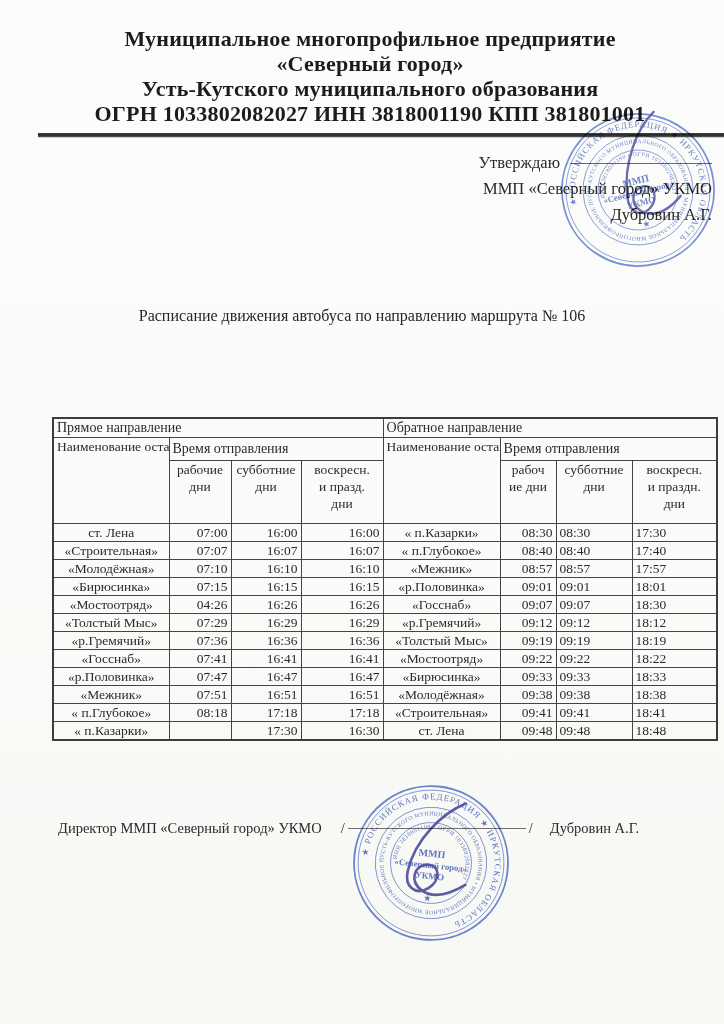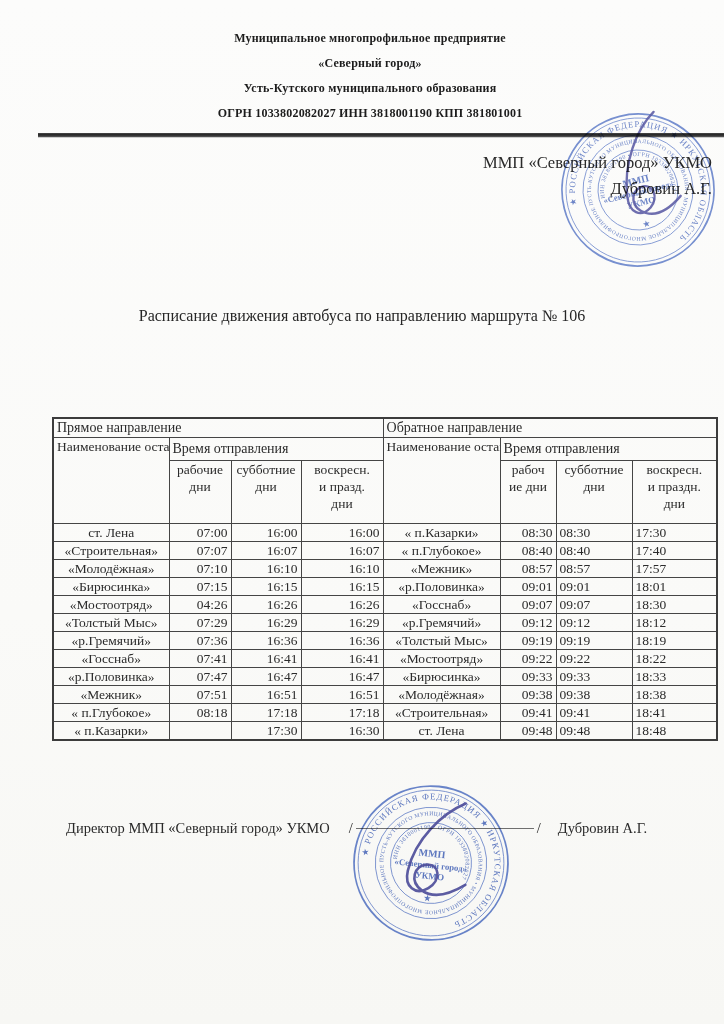--- a/index.html
+++ b/index.html
@@ -13,21 +13,21 @@
     width:724px;height:1024px;
     margin:0 auto;
     background:linear-gradient(180deg,#fcfcfb 0%,#fafaf8 60%,#f7f7f4 100%);
     color:#242424;
     overflow:hidden;
   }
 
   
   .org-header{
     position:absolute;top:26px;left:60px;width:620px;
-    text-align:center;font-weight:bold;font-size:12px;line-height:25px;
+    text-align:center;font-weight:bold;font-size:22px;line-height:25px;
     color:#1c1c1c;letter-spacing:.2px;
   }
   .rule{
     position:absolute;top:133px;left:38px;width:686px;height:4px;
     background:linear-gradient(180deg,#4a4a4a 0%,#242424 45%,#5a5a5a 100%);
     box-shadow:0 1px 0 rgba(0,0,0,.18);
   }
 
   
   .approval{
@@ -74,21 +74,21 @@
   .footer{
     position:absolute;top:820px;left:58px;width:620px;
     display:flex;align-items:baseline;
     font-size:14.5px;color:#2a2a2a;
   }
   .footer .slash{margin:0 3px;}
   .footer .f-line{
     display:inline-block;width:178px;height:1px;
     border-bottom:1px solid #6f6f6f;transform:translateY(-4px);
   }
-  .footer .director-label{margin-right:16px;margin-left:8px;}
+  .footer .director-label{margin-right:16px;}
   .footer .director-name{margin-left:14px;}
 
   
   .stamp{
     position:absolute;mix-blend-mode:multiply;pointer-events:none;
   }
   .stamp-top{left:558px;top:110px;width:160px;height:160px;transform:rotate(-14deg);opacity:.82;}
   .stamp-bottom{left:350px;top:782px;width:162px;height:162px;transform:rotate(6deg);opacity:.9;}
   .stamp svg{width:100%;height:100%;}
 </style>
@@ -100,20 +100,24 @@
   <div class="org-header">
     <div>Муниципальное многопрофильное предприятие</div>
     <div>«Северный город»</div>
     <div>Усть-Кутского муниципального образования</div>
     <div>ОГРН 1033802082027 ИНН 3818001190 КПП 381801001</div>
   </div>
 
   <div class="rule"></div>
 
   <div class="approval">
+    <div class="row1">
+      <span>Утверждаю</span>
+      <span class="sig-underline"></span>
+    </div>
     <div>ММП «Северный город» УКМО</div>
     <div>Дубровин А.Г.</div>
   </div>
 
   <div class="stamp stamp-top">
     <svg viewBox="0 0 160 160">
       <defs>
         <path id="ringA1" d="M 17,80 A 63,63 0 1 1 143,80 A 63,63 0 1 1 17,80" fill="none"></path>
         <path id="ringB1" d="M 33,80 A 47,47 0 1 1 127,80 A 47,47 0 1 1 33,80" fill="none"></path>
         <path id="ringC1" d="M 46,80 A 34,34 0 1 1 114,80 A 34,34 0 1 1 46,80" fill="none"></path>

